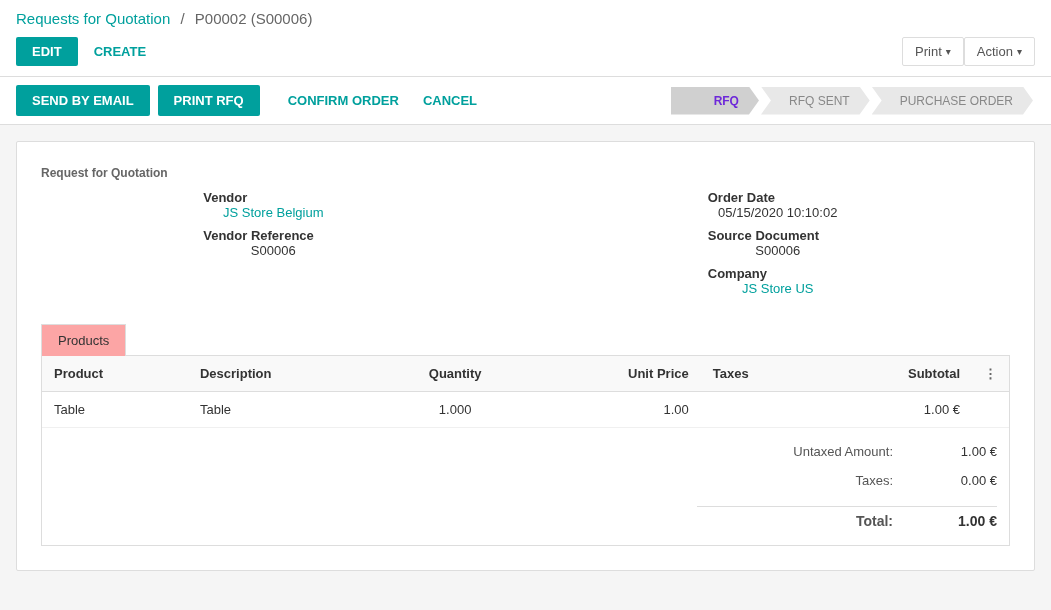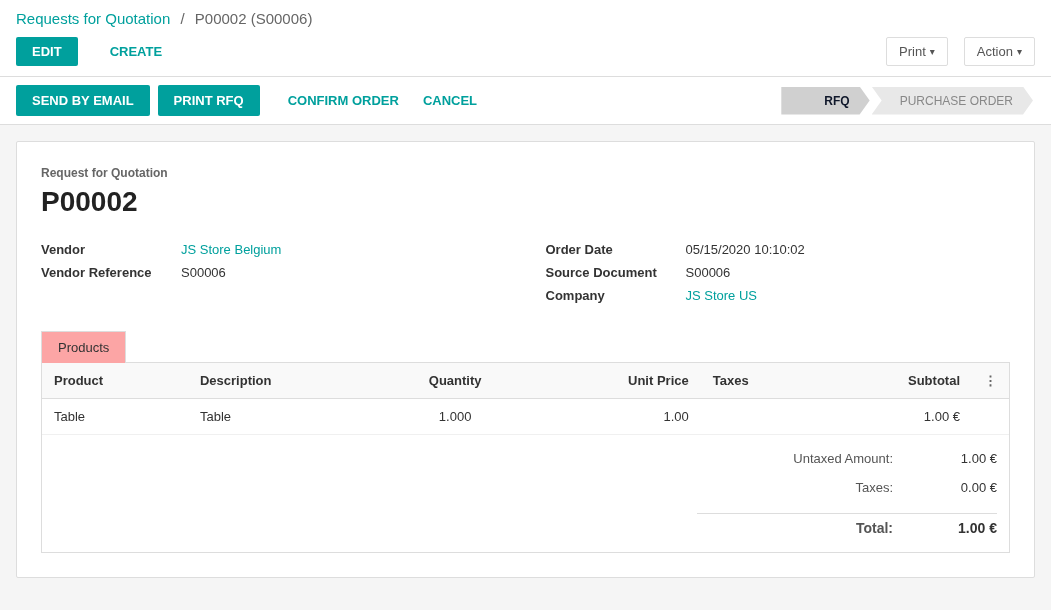--- a/index.html
+++ b/index.html
@@ -1,44 +1,44 @@
 <!DOCTYPE html>
 <html><head>
   <meta charset="utf-8">
   <style>
     * { box-sizing: border-box; margin: 0; padding: 0; }
     body { font-family: 'Segoe UI', Arial, sans-serif; font-size: 13px; color: #333; background: #f5f5f5; }
 
     .top-bar { background: #fff; padding: 10px 16px; border-bottom: 1px solid #ddd; }
     .breadcrumb { font-size: 15px; color: #666; margin-bottom: 10px; }
 
-    .action-bar { display: flex; align-items: center; gap: 16px; }
+    .action-bar { display: flex; align-items: center; gap: 0; }
     .btn-edit { background: #00a09d; color: #fff; border: none; padding: 7px 16px; font-size: 13px; font-weight: 600; cursor: pointer; border-radius: 2px; }
     .btn-create { background: none; color: #00a09d; border: none; padding: 7px 16px; font-size: 13px; font-weight: 600; cursor: pointer; }
     .spacer { flex: 1; }
     .btn-print, .btn-action { background: none; color: #555; border: 1px solid #ddd; padding: 6px 12px; font-size: 13px; cursor: pointer; border-radius: 2px; display: flex; align-items: center; gap: 4px; }
     .dropdown-arrow { font-size: 10px; }
 
     .workflow-bar { background: #fff; padding: 8px 16px; border-bottom: 1px solid #ddd; display: flex; align-items: center; gap: 0; }
     .btn-send-email { background: #00a09d; color: #fff; border: none; padding: 8px 16px; font-size: 13px; font-weight: 600; cursor: pointer; margin-right: 8px; border-radius: 2px; }
     .btn-print-rfq { background: #00a09d; color: #fff; border: none; padding: 8px 16px; font-size: 13px; font-weight: 600; cursor: pointer; margin-right: 16px; border-radius: 2px; }
     .btn-confirm { background: none; color: #00a09d; border: none; padding: 8px 12px; font-size: 13px; font-weight: 700; cursor: pointer; }
     .btn-cancel-wf { background: none; color: #00a09d; border: none; padding: 8px 12px; font-size: 13px; font-weight: 600; cursor: pointer; }
     .workflow-steps { margin-left: auto; display: flex; align-items: center; }
     .step { padding: 7px 20px 7px 28px; font-size: 12px; color: #888; background: #e8e8e8; position: relative; clip-path: polygon(0 0, calc(100% - 10px) 0, 100% 50%, calc(100% - 10px) 100%, 0 100%, 10px 50%); margin-right: 2px; }
     .step:first-child { clip-path: polygon(0 0, calc(100% - 10px) 0, 100% 50%, calc(100% - 10px) 100%, 0 100%); padding-left: 16px; }
-    .step.active { background: #d0d0d0; color: #0f172a; font-weight: 600; padding-left: 43px; }
+    .step.active { background: #d0d0d0; color: #6d28d9; font-weight: 600; padding-left: 43px; }
 
     .main-content { margin: 16px; background: #fff; border: 1px solid #ddd; border-radius: 2px; padding: 24px; }
 
     .doc-label { font-size: 12px; color: #666; font-weight: 600; margin-bottom: 6px; }
     .doc-number { font-size: 28px; font-weight: 700; color: #222; margin-bottom: 20px; }
 
     .fields-grid { display: grid; grid-template-columns: 1fr 1fr; gap: 0 40px; margin-bottom: 24px; }
-    .field-row { display: flex; align-items: center; padding: 4px 0; }
+    .field-row { display: flex; align-items: center; padding: 4px 0; flex-direction: column; }
     .field-label { font-weight: 700; min-width: 140px; color: #333; font-size: 13px; }
     .field-value { color: #333; font-size: 13px; }
     .field-value.link { color: #00a09d; cursor: pointer; }
 
     .tabs { display: flex; border-bottom: 1px solid #ddd; margin-bottom: 0; }
     .tab { padding: 8px 16px; cursor: pointer; font-size: 13px; color: #555; border: 1px solid transparent; border-bottom: none; margin-bottom: -1px; background: none; }
     .tab.active { border-color: #ddd; border-bottom-color: #fff; background: #fca5a5; color: #333; font-weight: 500; }
 
     .table-section { margin-top: 0; border: 1px solid #ddd; border-top: none; }
     table { width: 100%; border-collapse: collapse; }
@@ -82,27 +82,27 @@
   </div>
 </div>
 
 <div class="workflow-bar">
   <button class="btn-send-email">SEND BY EMAIL</button>
   <button class="btn-print-rfq">PRINT RFQ</button>
   <button class="btn-confirm">CONFIRM ORDER</button>
   <button class="btn-cancel-wf">CANCEL</button>
   <div class="workflow-steps">
     <div class="step active">RFQ</div>
+    <div class="step">RFQ SENT</div>
     <div class="step">PURCHASE ORDER</div>
   </div>
 </div>
 
 <div class="main-content">
   <div class="doc-label">Request for Quotation</div>
-  <div class="doc-number">P00002</div>
 
   <div class="fields-grid">
     <div>
       <div class="field-row">
         <span class="field-label">Vendor</span>
         <span class="field-value link">JS Store Belgium</span>
       </div>
       <div class="field-row">
         <span class="field-label">Vendor Reference</span>
         <span class="field-value">S00006</span>

